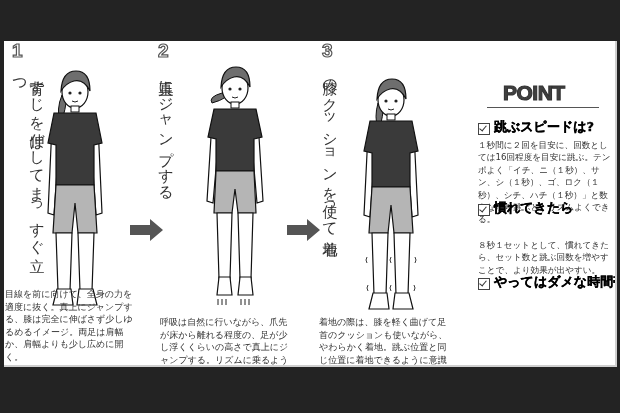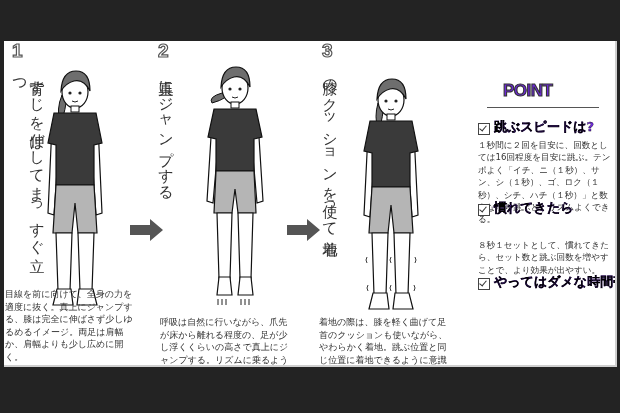--- a/index.html
+++ b/index.html
@@ -3,26 +3,26 @@
 <meta charset="utf-8">
 <style>
   html,body{margin:0;padding:0;}
   body{width:620px;height:413px;background:#232323;position:relative;overflow:hidden;font-family:"DejaVu Sans","Liberation Sans",sans-serif;}
   .page{position:absolute;left:4px;top:41px;width:611px;height:324px;background:#fff;border-right:2px solid #cfcfcf;border-bottom:2px solid #cfcfcf;overflow:hidden;}
   .num{position:absolute;top:0px;font-size:19px;font-weight:bold;color:#fff;-webkit-text-stroke:1.2px #555;font-family:"Liberation Sans",sans-serif;line-height:20px;}
   .vtitle{position:absolute;writing-mode:vertical-rl;font-size:15px;color:#333;letter-spacing:0.5px;line-height:17px;font-family:"DejaVu Sans",sans-serif;}
   .body-text{position:absolute;font-size:9px;line-height:12.6px;color:#333;font-family:"DejaVu Sans",sans-serif;}
   .arrow{position:absolute;width:34px;height:22px;}
   .figure{position:absolute;}
-  .point-title{position:absolute;left:499px;top:40px;font-size:17px;font-weight:bold;color:#6d28d9;-webkit-text-stroke:1.1px #333;font-family:"Liberation Sans",sans-serif;letter-spacing:-0.5px;}
+  .point-title{position:absolute;left:499px;top:40px;font-size:21px;font-weight:bold;color:#404040;-webkit-text-stroke:1.1px #333;font-family:"Liberation Sans",sans-serif;letter-spacing:-0.5px;}
   .point-rule{position:absolute;left:483px;top:66px;width:112px;height:1px;background:#555;}
   .ph{position:absolute;left:474px;display:flex;align-items:flex-start;}
   .cb{width:10px;height:10px;border:1.2px solid #444;margin-top:3px;margin-right:4px;position:relative;flex:none;background:#fff;}
   .cb:after{content:"";position:absolute;left:2px;top:0px;width:3px;height:6px;border-right:1.5px solid #333;border-bottom:1.5px solid #333;transform:rotate(40deg);}
-  .ph-text{font-size:13px;font-weight:bold;color:#6d28d9;line-height:14px;text-shadow:0 0 1px #fff;-webkit-text-stroke:0.3px #000;font-family:"DejaVu Sans",sans-serif;white-space:nowrap;}
+  .ph-text{font-size:13px;font-weight:bold;color:#000000;line-height:14px;text-shadow:0 0 1px #fff;-webkit-text-stroke:0.3px #000;font-family:"DejaVu Sans",sans-serif;white-space:nowrap;}
   .ph-text .l2{display:block;padding-left:10px;}
   .pbody{position:absolute;left:474px;width:137px;font-size:8.6px;line-height:12.4px;color:#333;font-family:"DejaVu Sans",sans-serif;}
 </style>
 </head>
 <body>
 
 <div class="page">
 
   <div class="num" style="left:8px;">1</div>
   <div class="vtitle" style="left:7px;top:28px;height:180px;">背すじを伸ばしてまっすぐ立つ</div>

